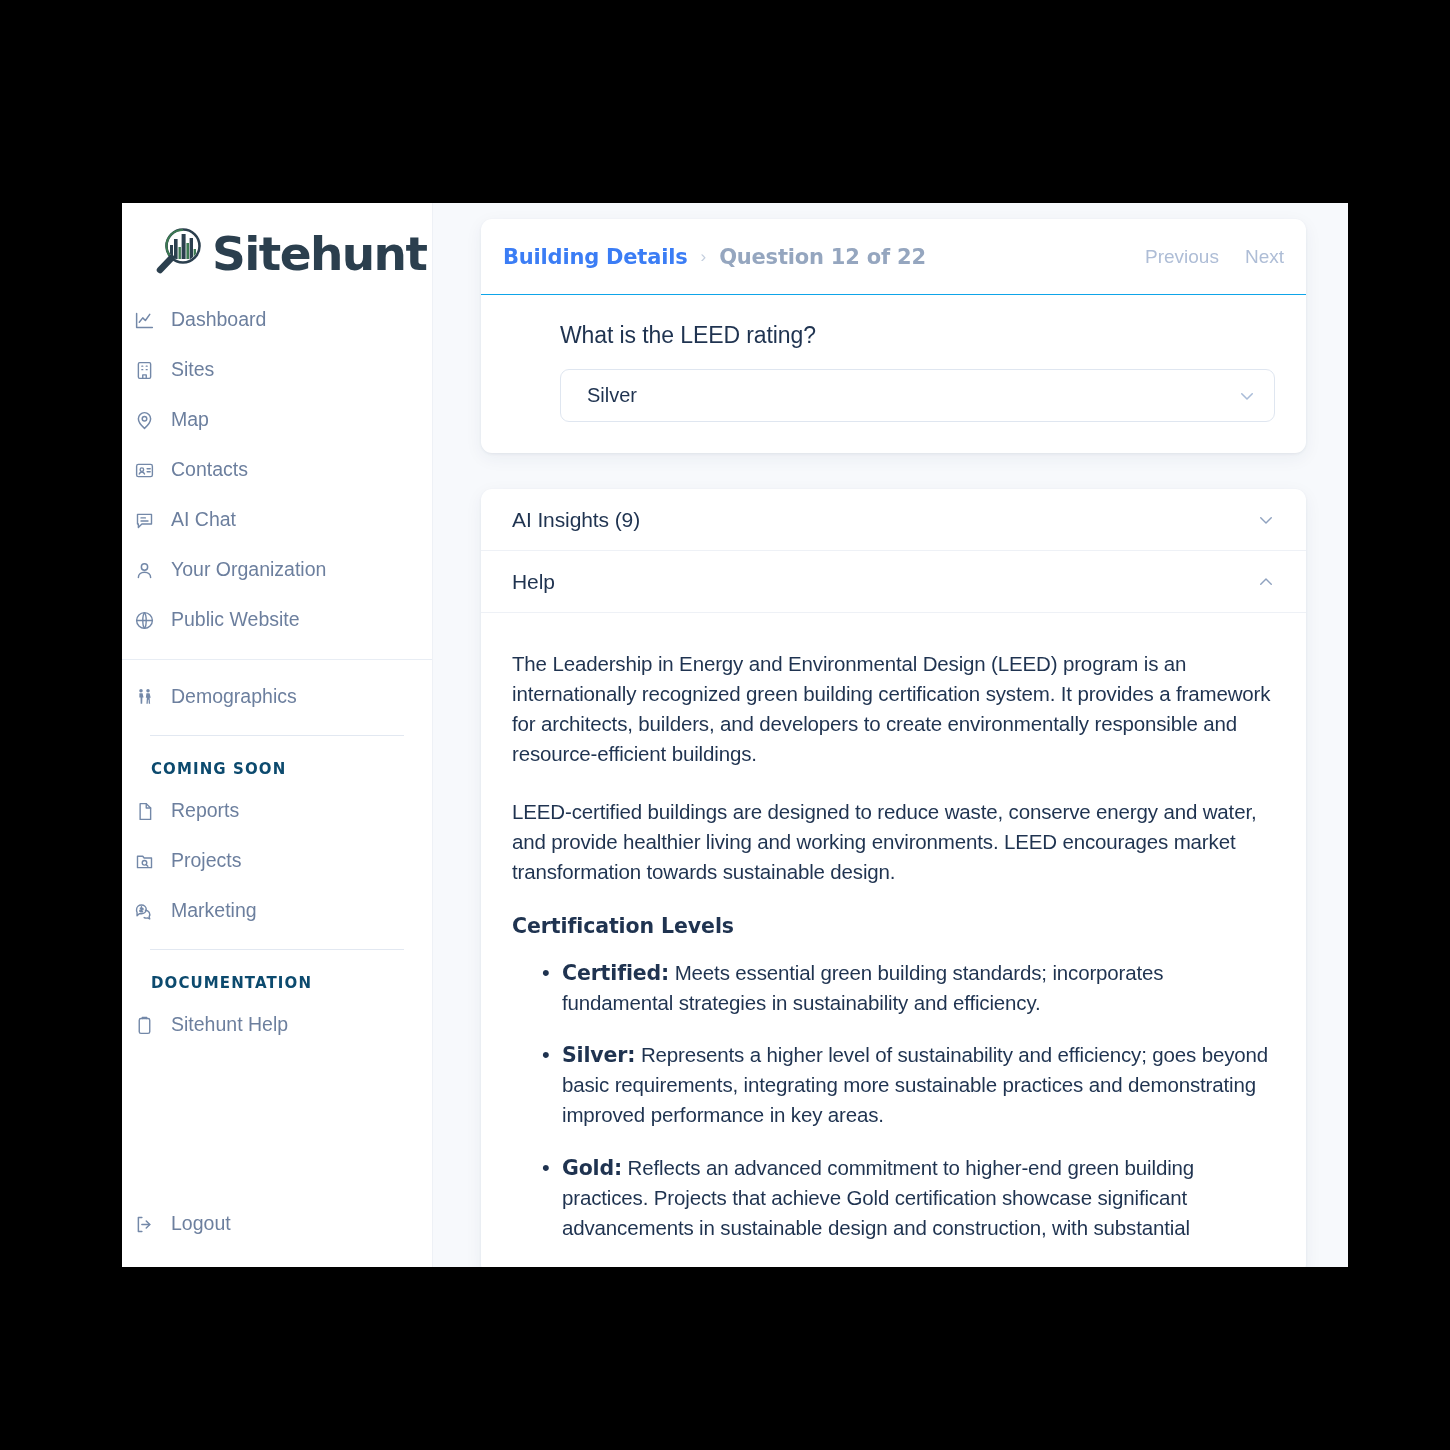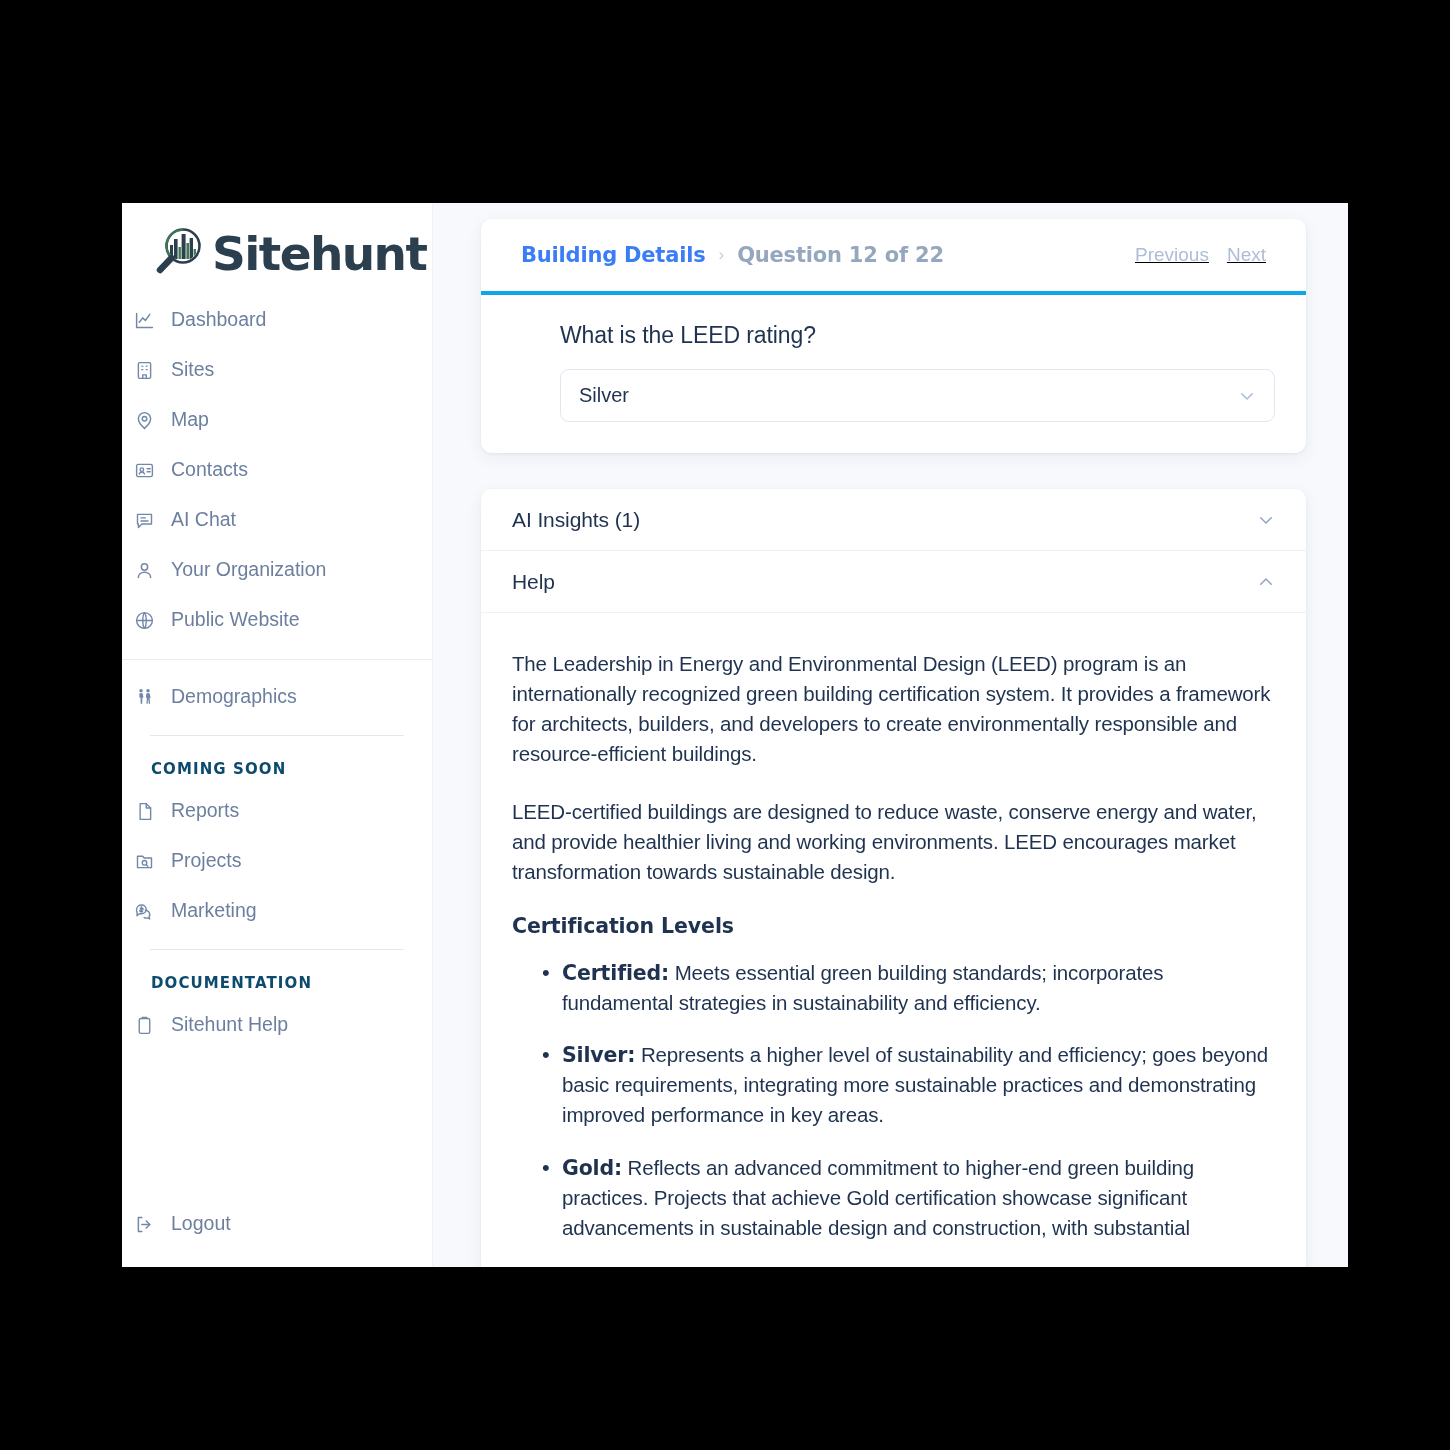--- a/index.html
+++ b/index.html
@@ -101,42 +101,42 @@
     border-radius: 11px;
     box-shadow: 0 1px 3px rgba(30,50,90,0.07), 0 5px 18px rgba(30,50,90,0.06);
   }
 
   
   .qcard { margin-bottom: 36px; }
   .crumb-bar {
     display: flex;
     align-items: center;
     justify-content: space-between;
-    padding: 0 40px;
+    padding: 0 22px;
     height: 76px;
-    border-bottom: 4px solid #0ea5e9;
+    border-bottom: 1px solid #0ea5e9;
   }
   .crumb-left { display: flex; align-items: center; gap: 13px; }
   .crumb-link {
     color: #3b7df5;
     font-size: 21px;
     font-weight: 700;
     cursor: pointer;
     font-family: "DejaVu Sans", sans-serif;
     letter-spacing: -0.2px;
   }
   .crumb-sep { color: #c3cede; font-size: 17px; }
   .crumb-current {
     color: #95a6bf;
     font-size: 21px;
     font-weight: 700;
     font-family: "DejaVu Sans", sans-serif;
     letter-spacing: -0.2px;
   }
-  .nav-links { display: flex; align-items: flex-start; gap: 18px; text-decoration: underline; }
+  .nav-links { display: flex; align-items: flex-start; gap: 26px; }
   .nav-link {
     color: #aebdd6;
     font-size: 19px;
     cursor: pointer;
   }
 
   .qbody { padding: 27px 31px 31px 31px; margin-left: 48px; }
   .qtext {
     color: #1f3350;
     font-size: 23px;
@@ -144,21 +144,21 @@
     letter-spacing: -0.1px;
   }
 
   .select-box {
     position: relative;
     height: 53px;
     border: 1px solid #dfe6f0;
     border-radius: 9px;
     display: flex;
     align-items: center;
-    padding: 0 18px;
+    padding: 0 26px;
     background: #fff;
     cursor: pointer;
   }
   .select-value { color: #1f3350; font-size: 20px; }
   .chev {
     position: absolute; right: 18px; top: 50%;
     transform: translateY(-50%);
     width: 18px; height: 18px; color: #a9bcd8;
   }
   .chev svg { width: 18px; height: 18px; display: block; }
@@ -433,21 +433,21 @@
                 <path d="M5 9l7 7 7-7"></path>
               </svg>
           </span>
         </div>
 
       </div>
     </section>
 
     <section class="card acc-card">
       <div class="acc-head">
-        <span class="acc-title">AI Insights (1)</span>
+        <span class="acc-title">AI Insights (9)</span>
         <span class="acc-caret">
           <svg viewBox="0 0 24 24" fill="none" stroke="currentColor" stroke-width="1.9" stroke-linecap="round" stroke-linejoin="round">
               <path d="M5 9l7 7 7-7"></path>
             </svg>
         </span>
       </div>
 
       <div class="acc-head">
         <span class="acc-title">Help</span>
         <span class="acc-caret">

